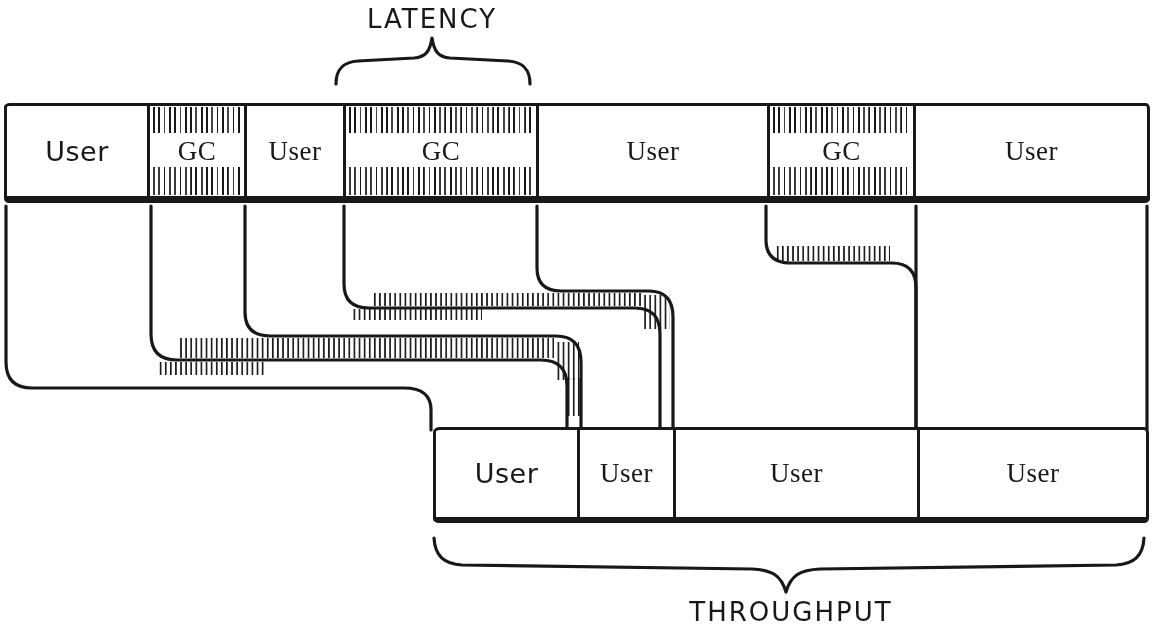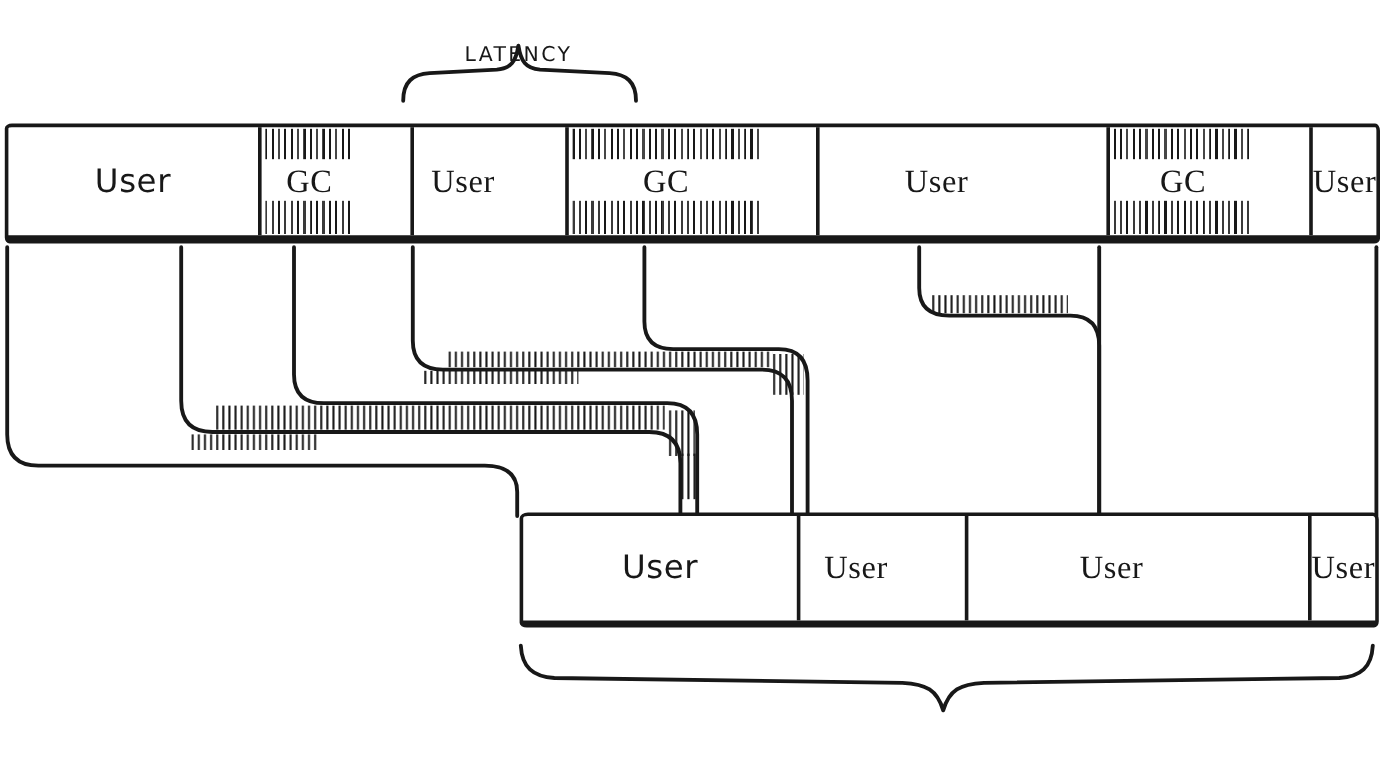--- a/index.html
+++ b/index.html
@@ -11,25 +11,24 @@
     position:relative;
     width:1152px;height:633px;
     background:var(--paper);
     font-family:"DejaVu Sans", sans-serif;
     color:var(--ink);
     overflow:hidden;
   }
   
   .caps-label{
     position:absolute;
-    font-size:17px;
+    font-size:26px;
     letter-spacing:2px;
     white-space:nowrap;
     color:var(--ink);
-    margin-top:32px;
   }
   .exec-label{left:5px;top:62px;letter-spacing:1.5px;}
   .latency-label{left:432px;top:4px;transform:translateX(-50%);}
   .throughput-label{left:791px;top:597px;transform:translateX(-50%);}
 
   
   svg.ink{position:absolute;left:0;top:0;}
   svg.ink path{stroke:var(--ink);fill:none;stroke-width:3.2;stroke-linecap:round;stroke-linejoin:round;}
 
   
@@ -48,21 +47,20 @@
   .bottom-bar{
     left:433px;top:427px;width:716px;height:96px;
     border-bottom-width:6px;
     border-radius:7px 5px 4px 6px / 5px 6px 5px 4px;
   }
   .seg{
     position:relative;
     box-sizing:border-box;
     display:flex;align-items:center;justify-content:center;
     height:100%;
-    margin-left:44px;
   }
   .seg + .seg{border-left:3.2px solid var(--ink);font-family:Liberation Serif, serif;}
   .seg-label{
     font-size:27px;
     letter-spacing:0.5px;
     color:var(--ink);
     z-index:2;
   }
   
   .gc .hatch{
@@ -108,20 +106,21 @@
     <path d="M 151,206 V 334 Q 151,360 177,360 H 541 Q 567,360 567,386 V 430"></path>
     <path d="M 245,206 V 312 Q 245,336 270,336 H 556 Q 581,336 581,362 V 430"></path>
     <path d="M 344,206 V 284 Q 344,308 369,308 H 635 Q 660,308 660,334 V 430"></path>
     <path d="M 537,206 V 268 Q 537,291 561,291 H 649 Q 673,291 673,317 V 430"></path>
     <path d="M 766,206 V 240 Q 766,263 791,263 H 892 Q 916,263 916,288 V 430"></path>
     <path d="M 916,206 V 430"></path>
     <path d="M 1147,206 V 430"></path>
   </svg>
 
   <div class="caps-label latency-label">LATENCY</div>
+  <div class="caps-label throughput-label">THROUGHPUT</div>
 
   <div class="bar top-bar">
     <div class="seg user" style="width:140px">
       <span class="seg-label">User</span>
     </div>
     <div class="seg gc" style="width:97px">
       <div class="hatch top"></div>
       <span class="seg-label">GC</span>
       <div class="hatch bottom"></div>
     </div>

